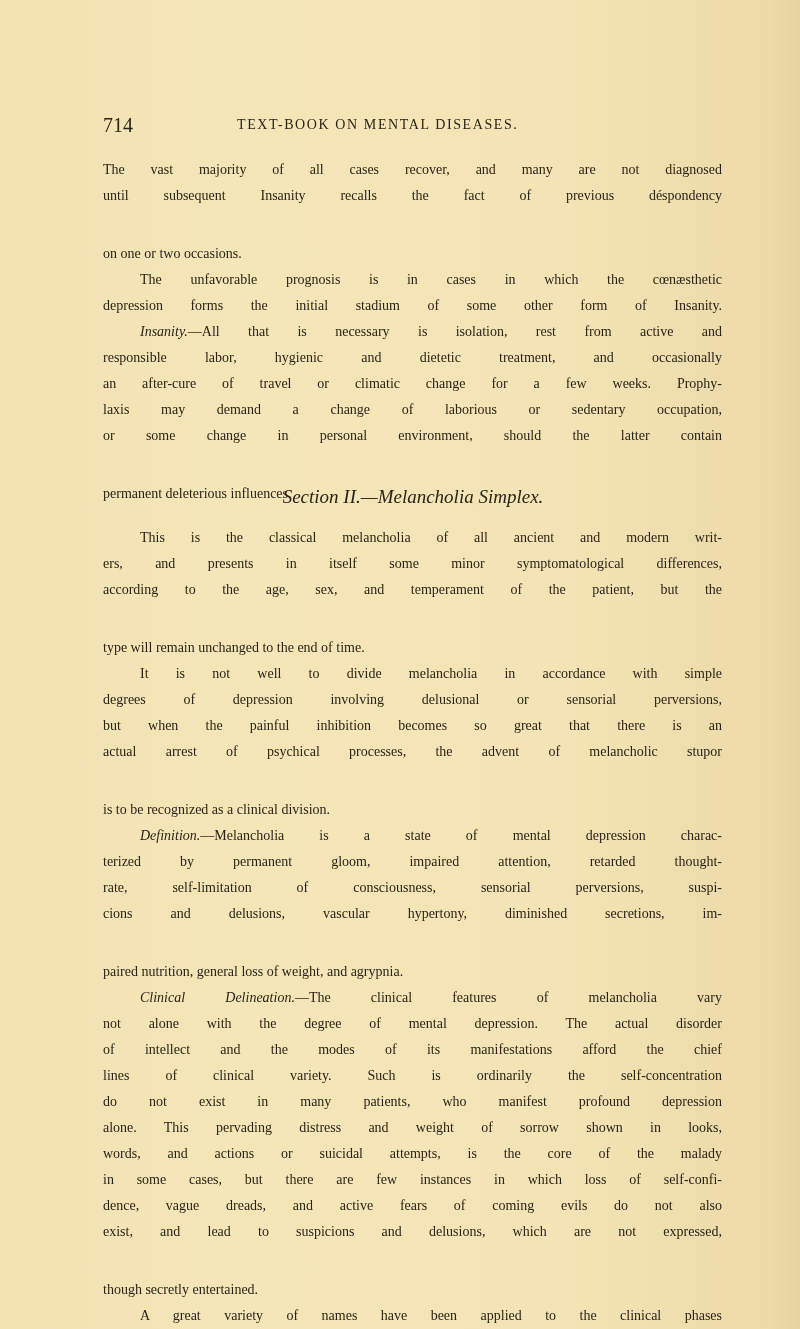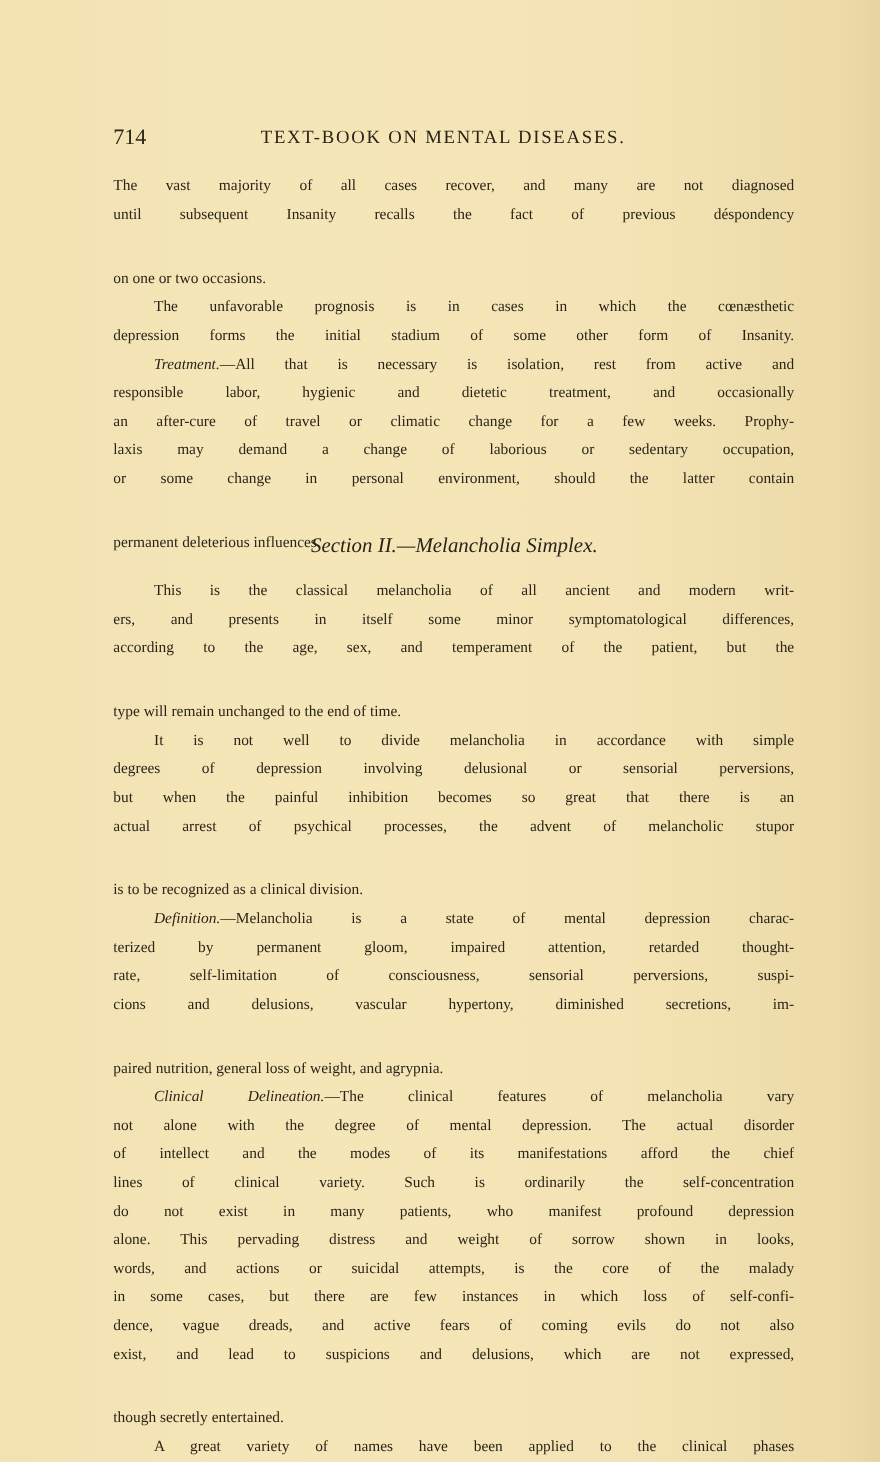--- a/index.html
+++ b/index.html
@@ -33,21 +33,21 @@
   .page-number {
     position: absolute;
     left: 0;
     top: 0;
     font-size: 20px;
   }
   .running-title {
     position: absolute;
     left: 134px;
     top: 0;
-    font-size: 17px;
+    font-size: 14px;
     letter-spacing: 1.6px;
     text-transform: uppercase;
   }
   .body-text {
     position: absolute;
     left: 103px;
     width: 619px;
     font-size: 14px;
     line-height: 26px;
   }
@@ -94,21 +94,21 @@
 
   <div class="body-text block1">
 
     <span class="line">The vast majority of all cases recover, and many are not diagnosed</span>
     <span class="line">until subsequent Insanity recalls the fact of previous déspondency</span>
     <span class="line last">on one or two occasions.</span>
 
     <span class="line indent">The unfavorable prognosis is in cases in which the cœnæsthetic</span>
     <span class="line">depression forms the initial stadium of some other form of Insanity.</span>
 
-    <span class="line indent"><span class="lead">Treatment.</span><span>—All that is necessary is isolation, rest from active and</span></span>
+    <span class="line indent"><span class="lead">Insanity.</span><span>—All that is necessary is isolation, rest from active and</span></span>
     <span class="line">responsible labor, hygienic and dietetic treatment, and occasionally</span>
     <span class="line">an after-cure of travel or climatic change for a few weeks.  Prophy-</span>
     <span class="line">laxis may demand a change of laborious or sedentary occupation,</span>
     <span class="line">or some change in personal environment, should the latter contain</span>
     <span class="line last">permanent deleterious influences.</span>
   </div>
 
   <div class="section-heading">Section II.—Melancholia Simplex.</div>
 
   <div class="body-text block2">

